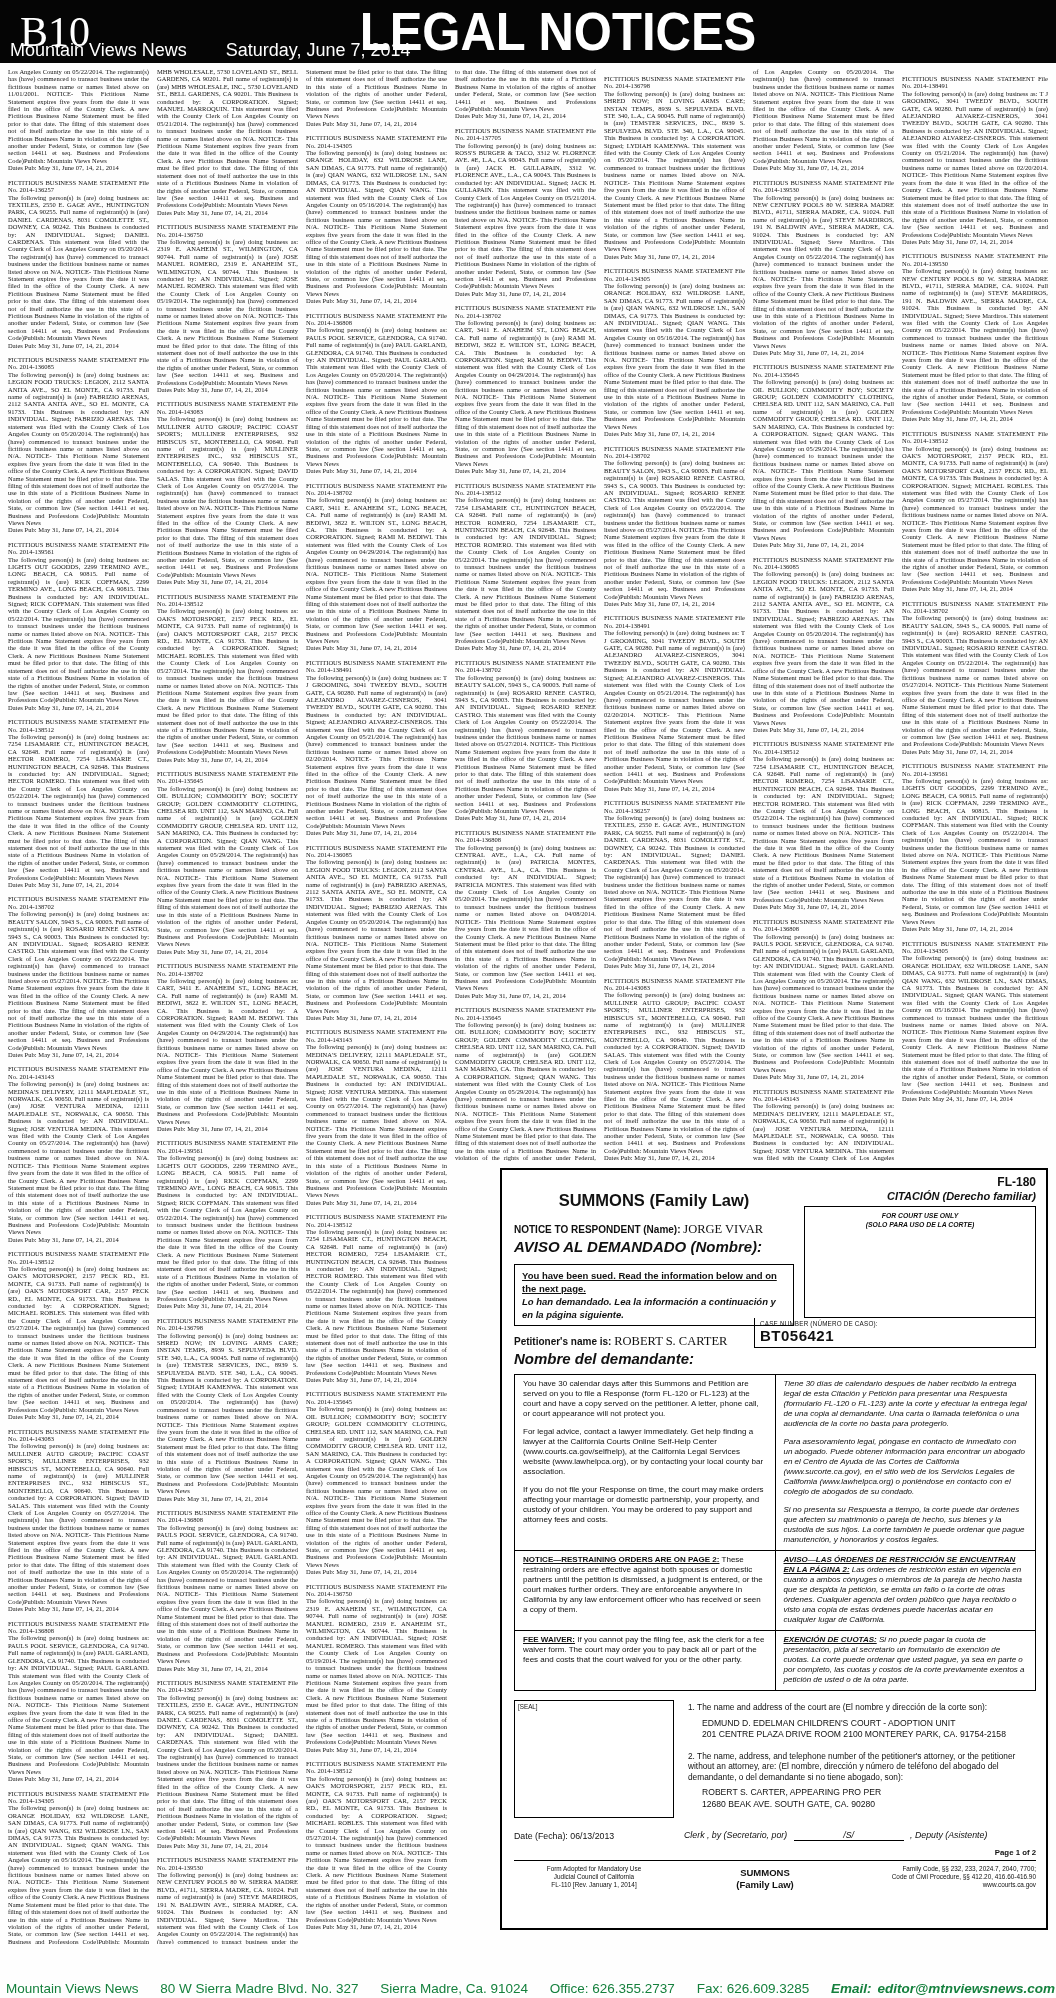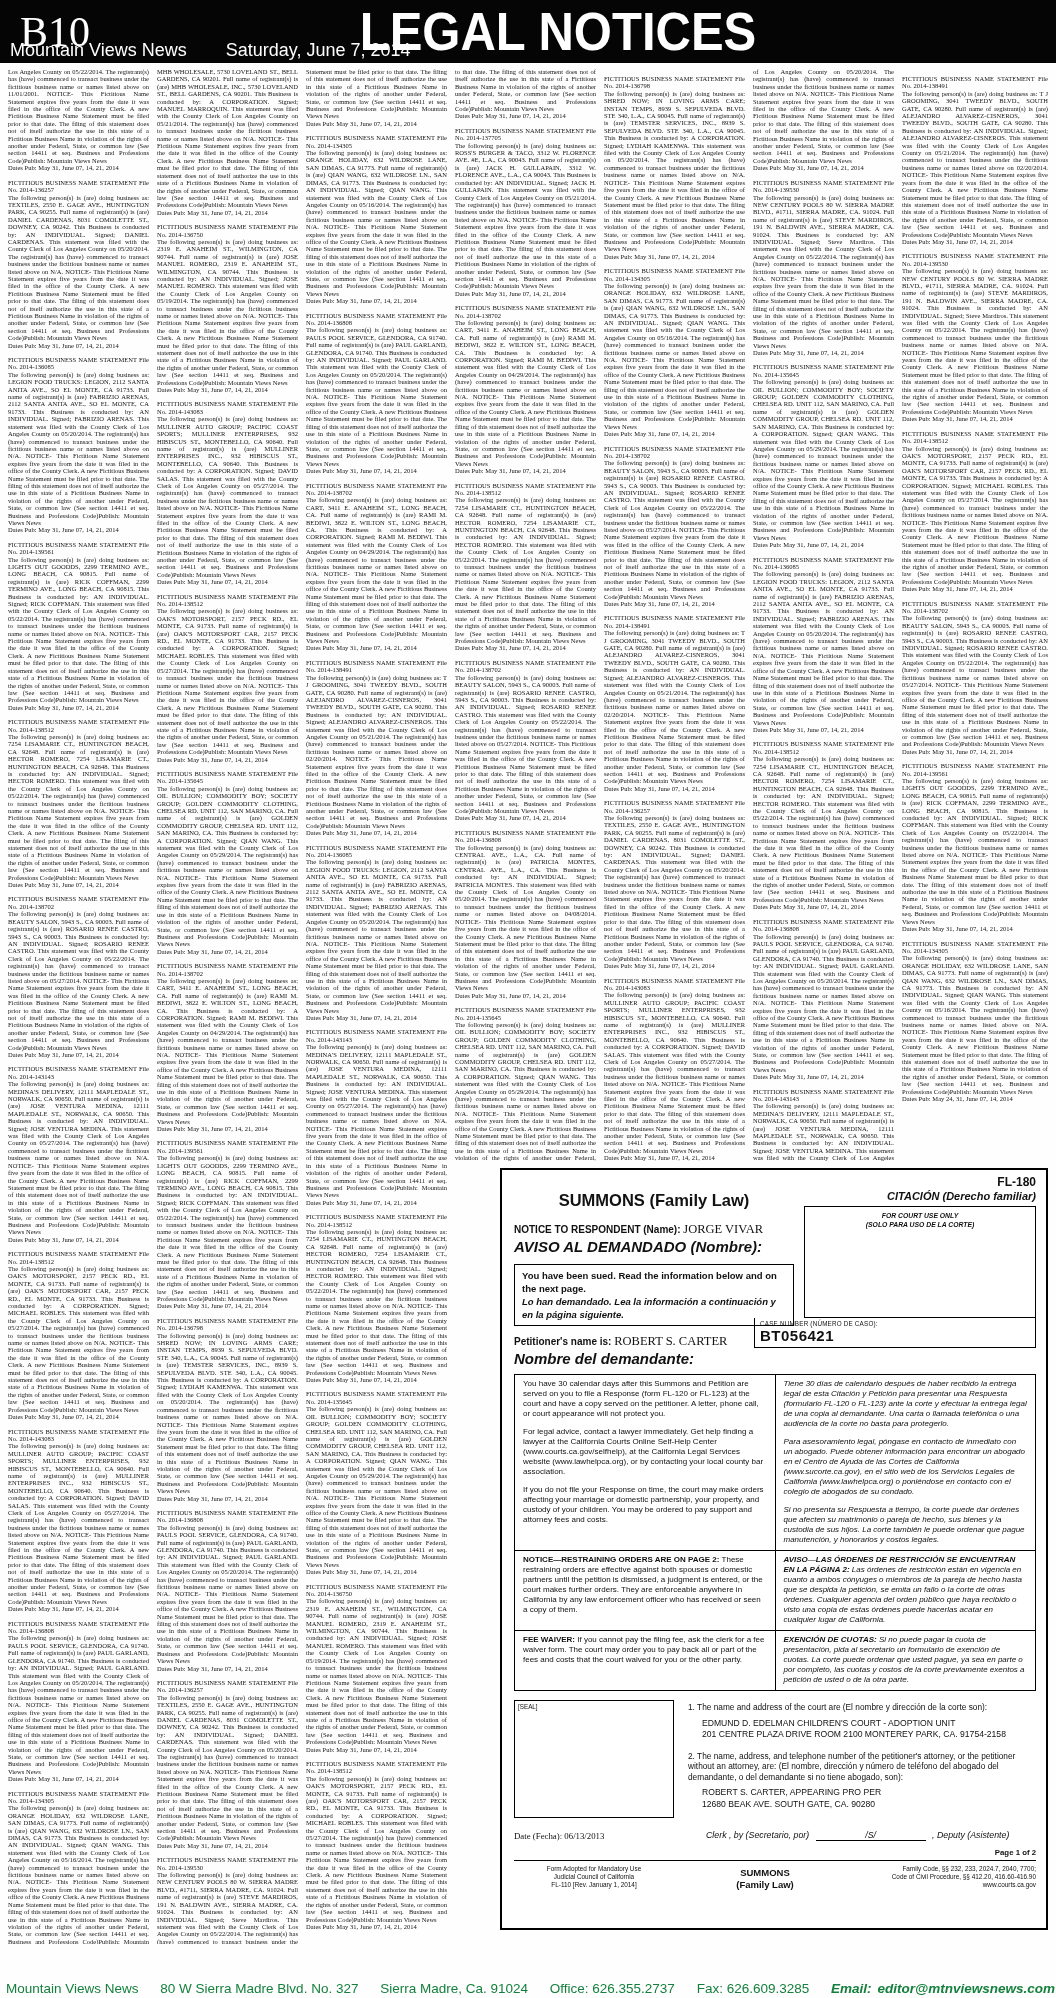--- a/index.html
+++ b/index.html
@@ -22,21 +22,21 @@
   .c3{left:455px;height:1094px}.c4{left:604px;height:1094px}.c5{left:753px;height:1094px}
   .c6{left:902px;width:146px;height:1094px}
   .nheading{margin-top:7px;text-align:justify;}
   .npara{margin:0;}
   .ndates{text-align:left;}
 
   
   .form{position:absolute;left:500px;top:1168px;width:548px;height:762px;border:2px solid #000;
     background:#fff;box-sizing:border-box;overflow:hidden;padding:5px 10px 0 12px;
     font-family:"Liberation Sans","DejaVu Sans",sans-serif;color:#111;}
-  .b{font-weight:bold;} .i{font-style:italic;} .bi{font-weight:bold;font-style:italic;}
+  .b{font-weight:bold;text-decoration:underline;} .i{font-style:italic;} .bi{font-weight:bold;font-style:italic;}
   .form-head{display:flex;}
   .fh-left{flex:1;padding-right:10px;}
   .form-title{text-align:center;font-weight:bold;font-size:16.5px;margin:16px 0 12px;}
   .notice-line{font-size:10px;font-weight:bold;}
   .val-serif{font-family:"Liberation Serif",serif;font-weight:normal;font-size:12.5px;text-align:center;}
   .aviso{font-size:15px;margin-top:1px;}
   .sued-box{border:1.5px solid #000;padding:4px 7px;margin:9px 0 8px;font-size:9.5px;line-height:13px;}
   .pet-line{font-size:10px;font-weight:bold;margin-top:4px;}
   .fh-right{width:232px;flex:none;}
   .fl-code{text-align:right;font-weight:bold;font-size:12px;}
@@ -56,21 +56,21 @@
   .gcell.es{font-style:italic;}
 
   .lower{display:flex;gap:14px;margin-top:9px;}
   .seal-box{width:160px;height:118px;border:1px solid #000;font-size:6.3px;padding:2px 3px;box-sizing:border-box;flex:none;}
   .lower-right{flex:1;font-size:8.3px;line-height:10.5px;}
   .lower-right .item{margin:2px 0 5px;}
   .addr{margin:0 0 1px 14px;font-size:8.6px;}
   .gap8{height:8px;}
 
   .date-row{display:flex;align-items:flex-end;margin-top:12px;font-size:8.8px;}
-  .date-left{width:192px;flex:none;font-family:Liberation Serif, serif;}
+  .date-left{width:170px;flex:none;}
   .sig-line{display:inline-block;width:110px;border-bottom:1px solid #000;text-align:center;margin:0 4px;}
   .page-of{text-align:right;font-size:7.8px;font-weight:bold;margin-top:7px;}
   .form-footer{border-top:1px solid #000;margin-top:3px;display:flex;justify-content:space-between;
     font-size:6.4px;line-height:8px;padding-top:4px;}
   .ff-left{text-align:center;width:160px;}
   .ff-center{text-align:center;font-weight:bold;font-size:9.5px;line-height:12px;padding-top:2px;}
   .ff-right{text-align:right;width:180px;}
 
   
   .page-footer{position:absolute;left:6px;right:6px;bottom:2px;font-family:"Liberation Sans",sans-serif;

